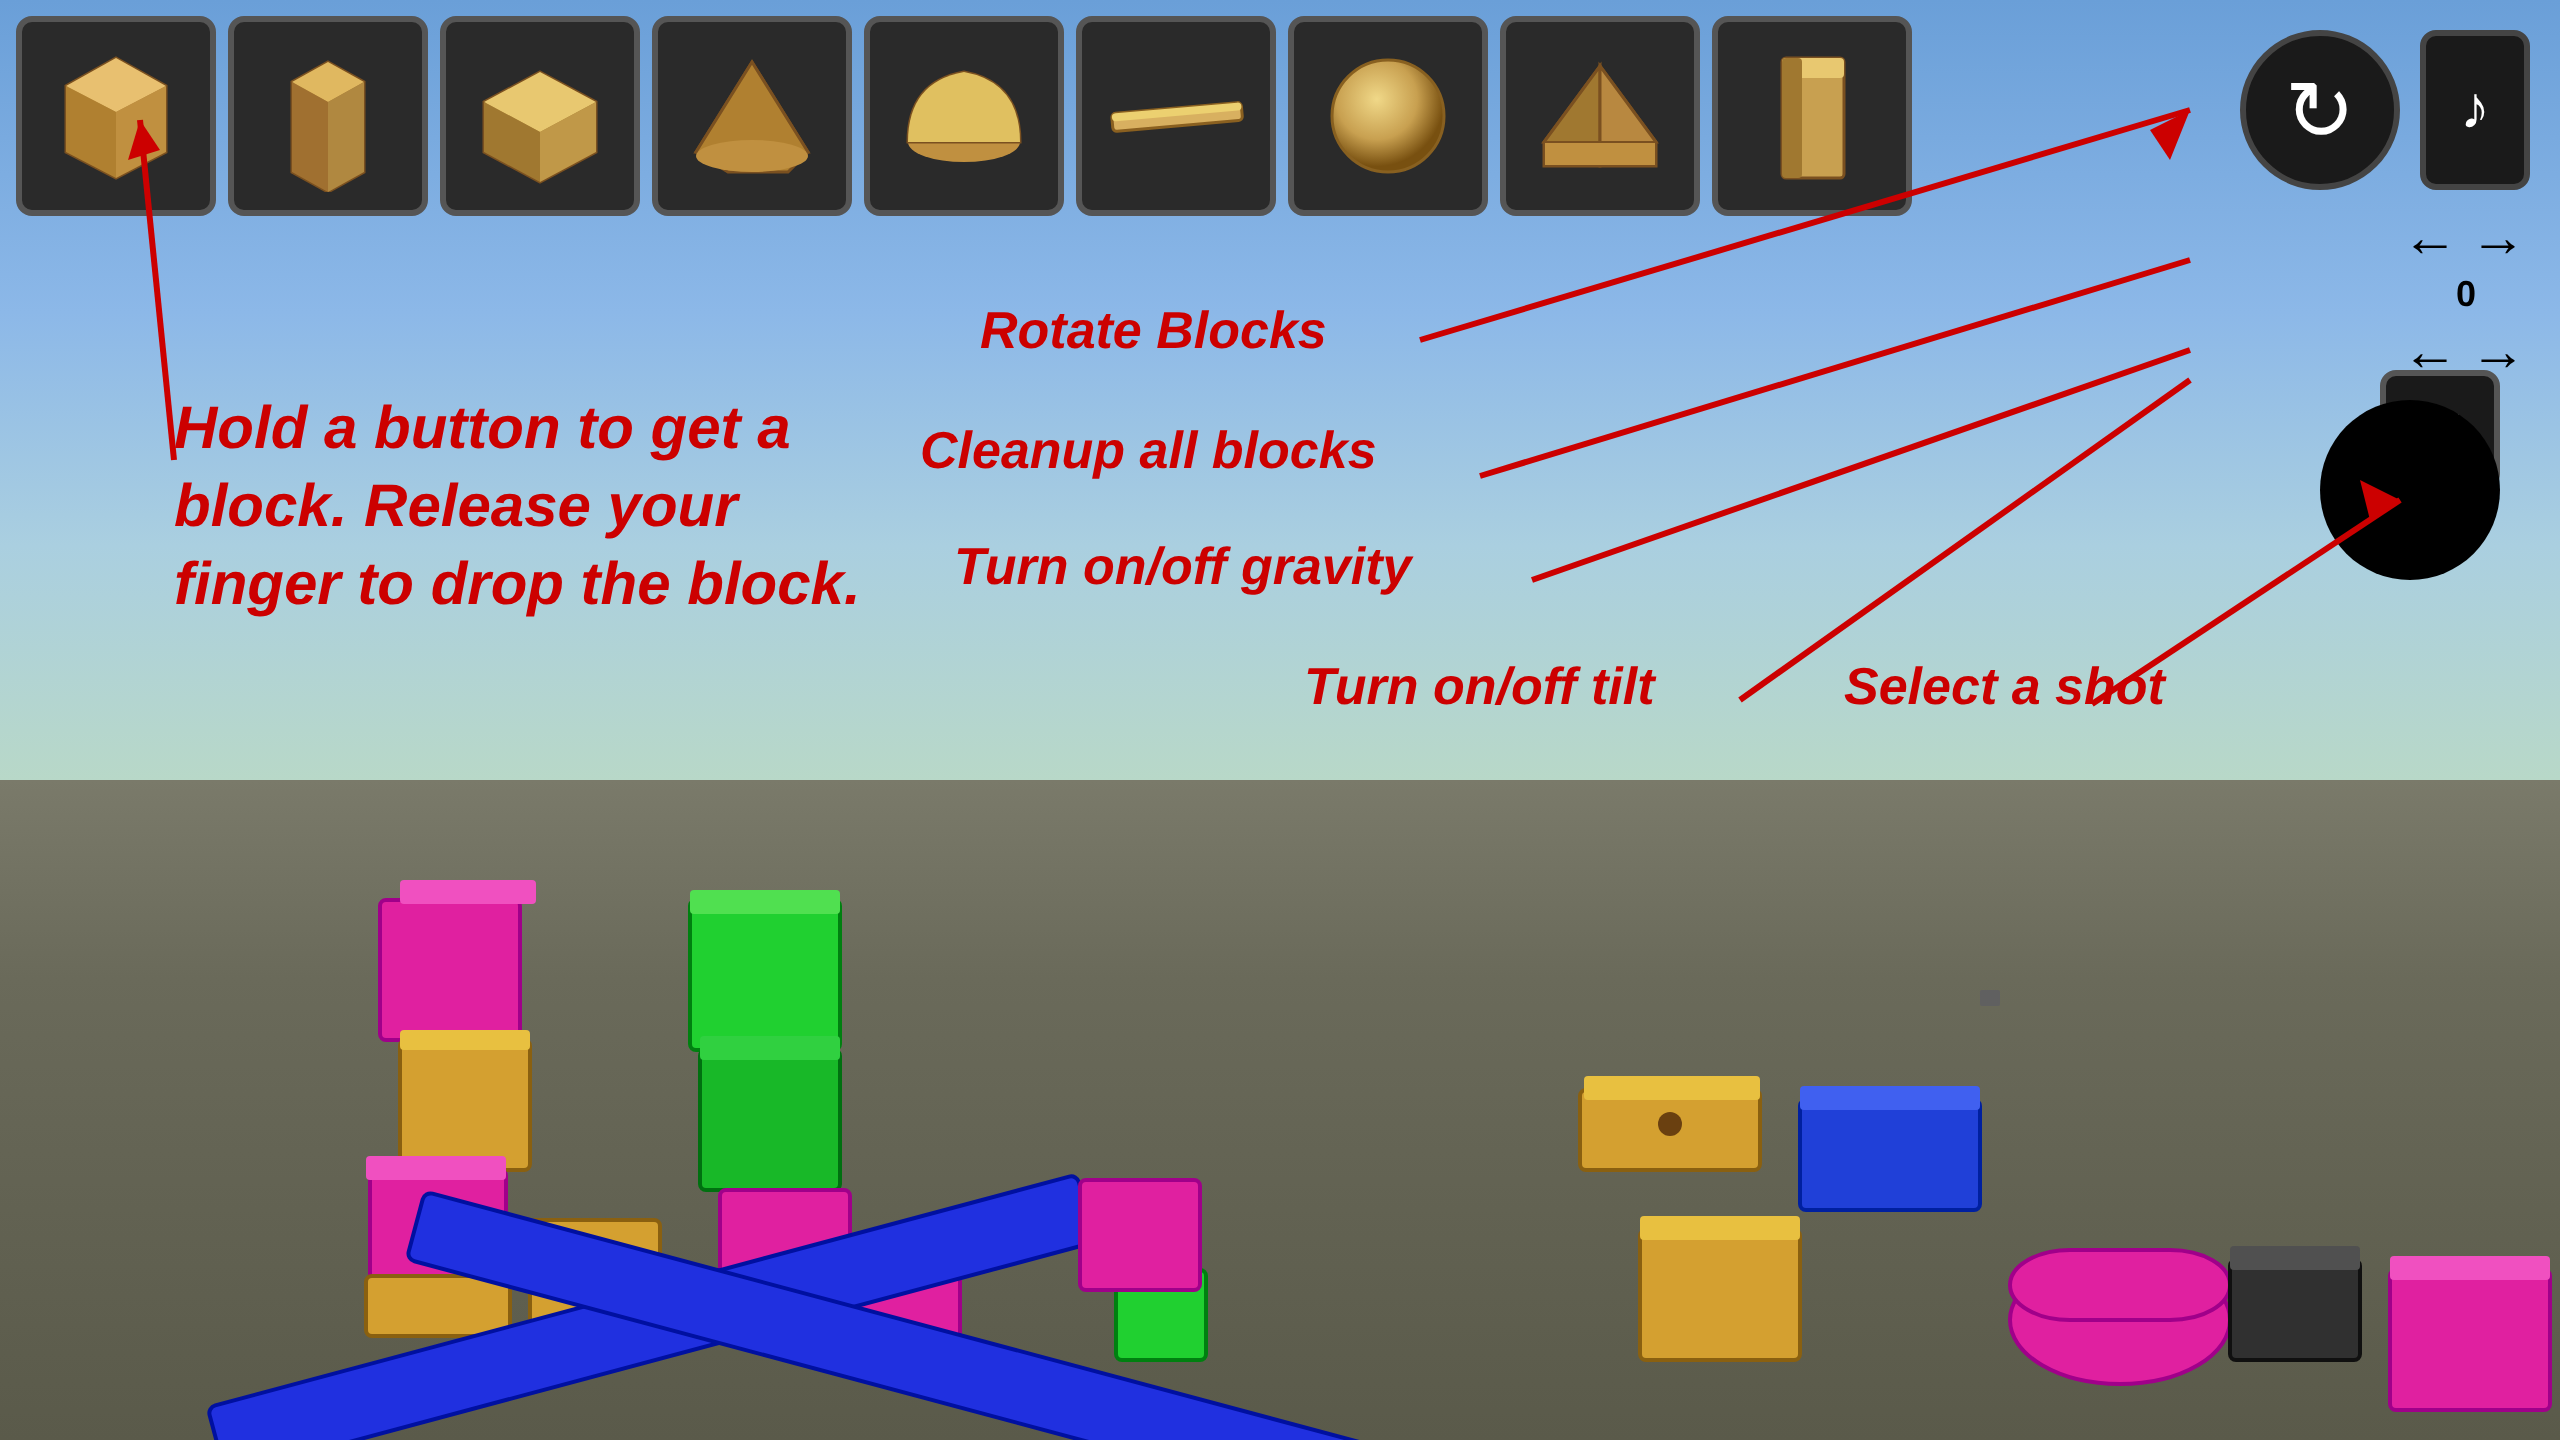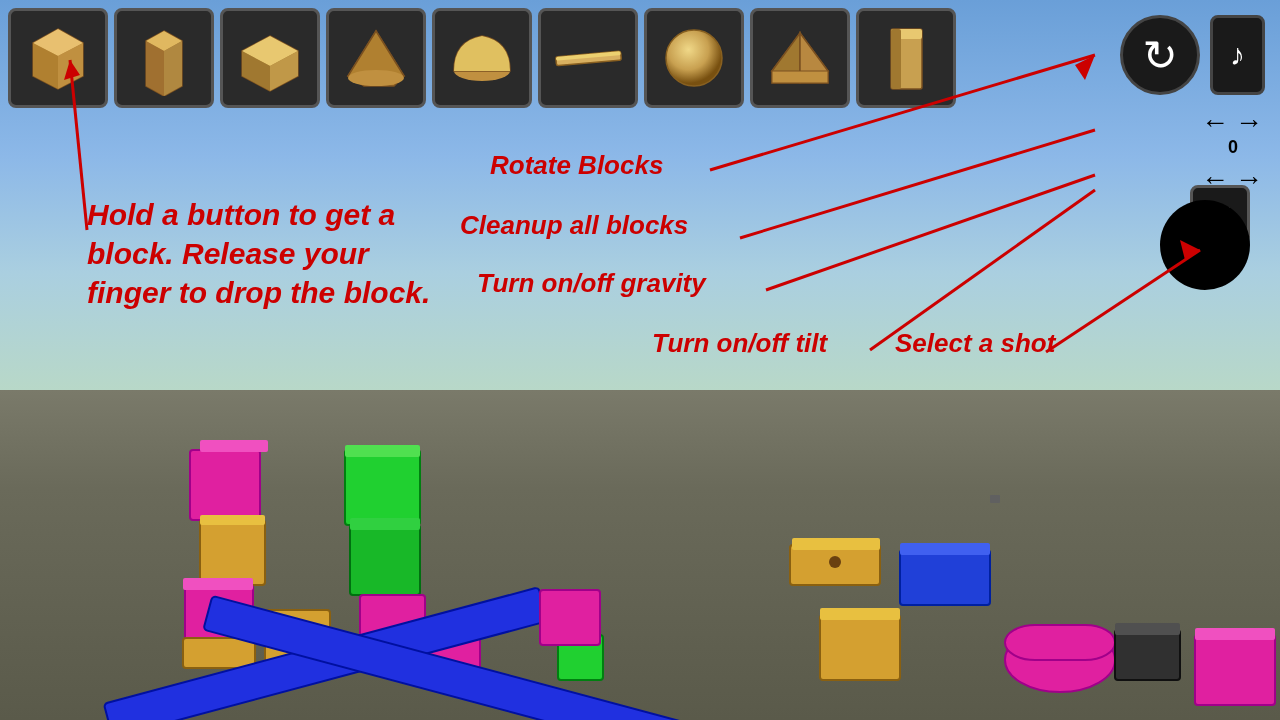--- a/index.html
+++ b/index.html
@@ -370,21 +370,21 @@
   <div id="ball-circle"></div>
 
   <div class="annotation" style="left: 490px; top: 150px;">Rotate Blocks</div>
 
   <div class="annotation" style="left: 460px; top: 210px;">Cleanup all blocks</div>
 
   <div class="annotation" style="left: 477px; top: 268px;">Turn on/off gravity</div>
 
   <div class="annotation" style="left: 652px; top: 328px;">Turn on/off tilt</div>
 
-  <div class="annotation" style="left: 895px; top: 328px; text-align: center;">Select a shot</div>
+  <div class="annotation" style="left: 922px; top: 328px; text-align: center;">Select a shot</div>
 
   <div class="annotation" style="left: 87px; top: 195px; max-width: 370px; font-size: 30px; line-height: 1.3;">
     Hold a button to get a<br>block. Release your<br>finger to drop the block.
   </div>
 
   <svg id="lines-svg">
 
     <line x1="87" y1="230" x2="70" y2="60" stroke="#cc0000" stroke-width="3"></line>
     <polygon points="70,60 64,80 80,75" fill="#cc0000"></polygon>
 

